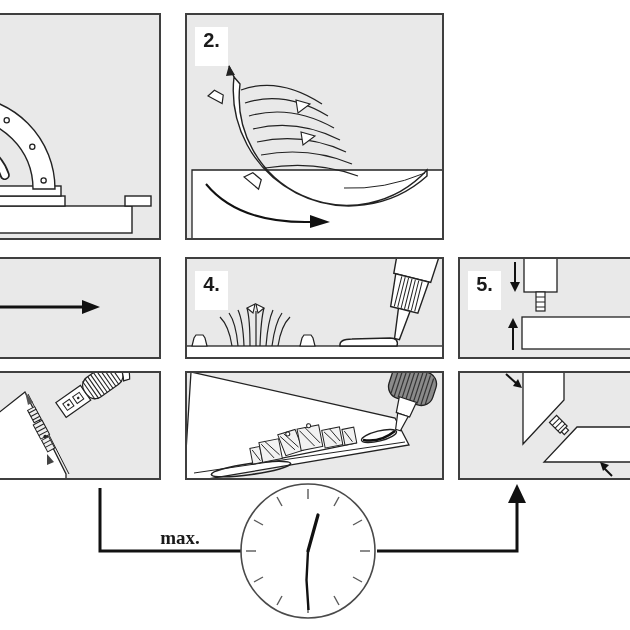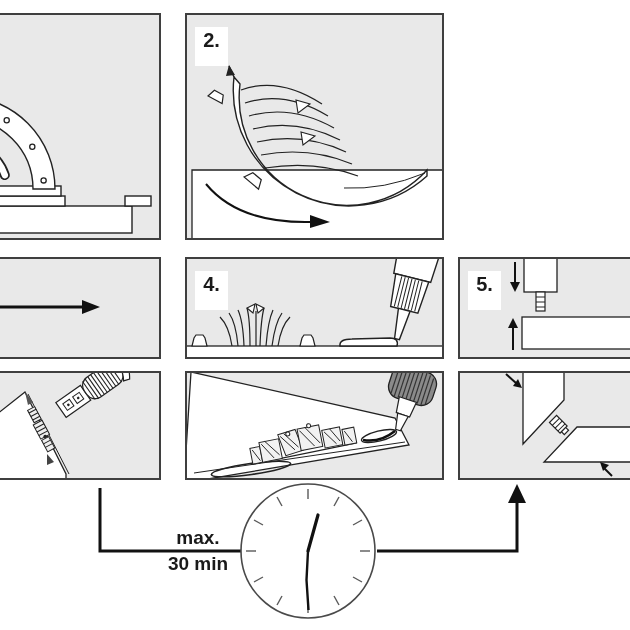--- a/index.html
+++ b/index.html
@@ -295,16 +295,15 @@
         <line x1="263" y1="107" x2="254" y2="112"></line>
         <line x1="256" y1="81" x2="246" y2="81"></line>
         <line x1="263" y1="55" x2="254" y2="50"></line>
         <line x1="282" y1="36" x2="277" y2="27"></line>
       </g>
       <line x1="308" y1="81" x2="318" y2="45" stroke="#111111" stroke-width="3.2" stroke-linecap="round"></line>
       <path d="M 308 81 L 306.5 110 L 308.5 140" fill="none" stroke="#111111" stroke-width="2.4"></path>
     </g>
   </svg>
 
-  <div class="timer-text" style="left:158px;top:527px;width:80px;">max.</div>
-  <div class="timer-text" style="left:153px;top:553px;width:90px;">30 min</div>
+  <div class="timer-text" style="left:140px;top:527px;width:80px;font-family:Liberation Serif, serif;">max.</div>
 
 </div>
 
 </body></html>

